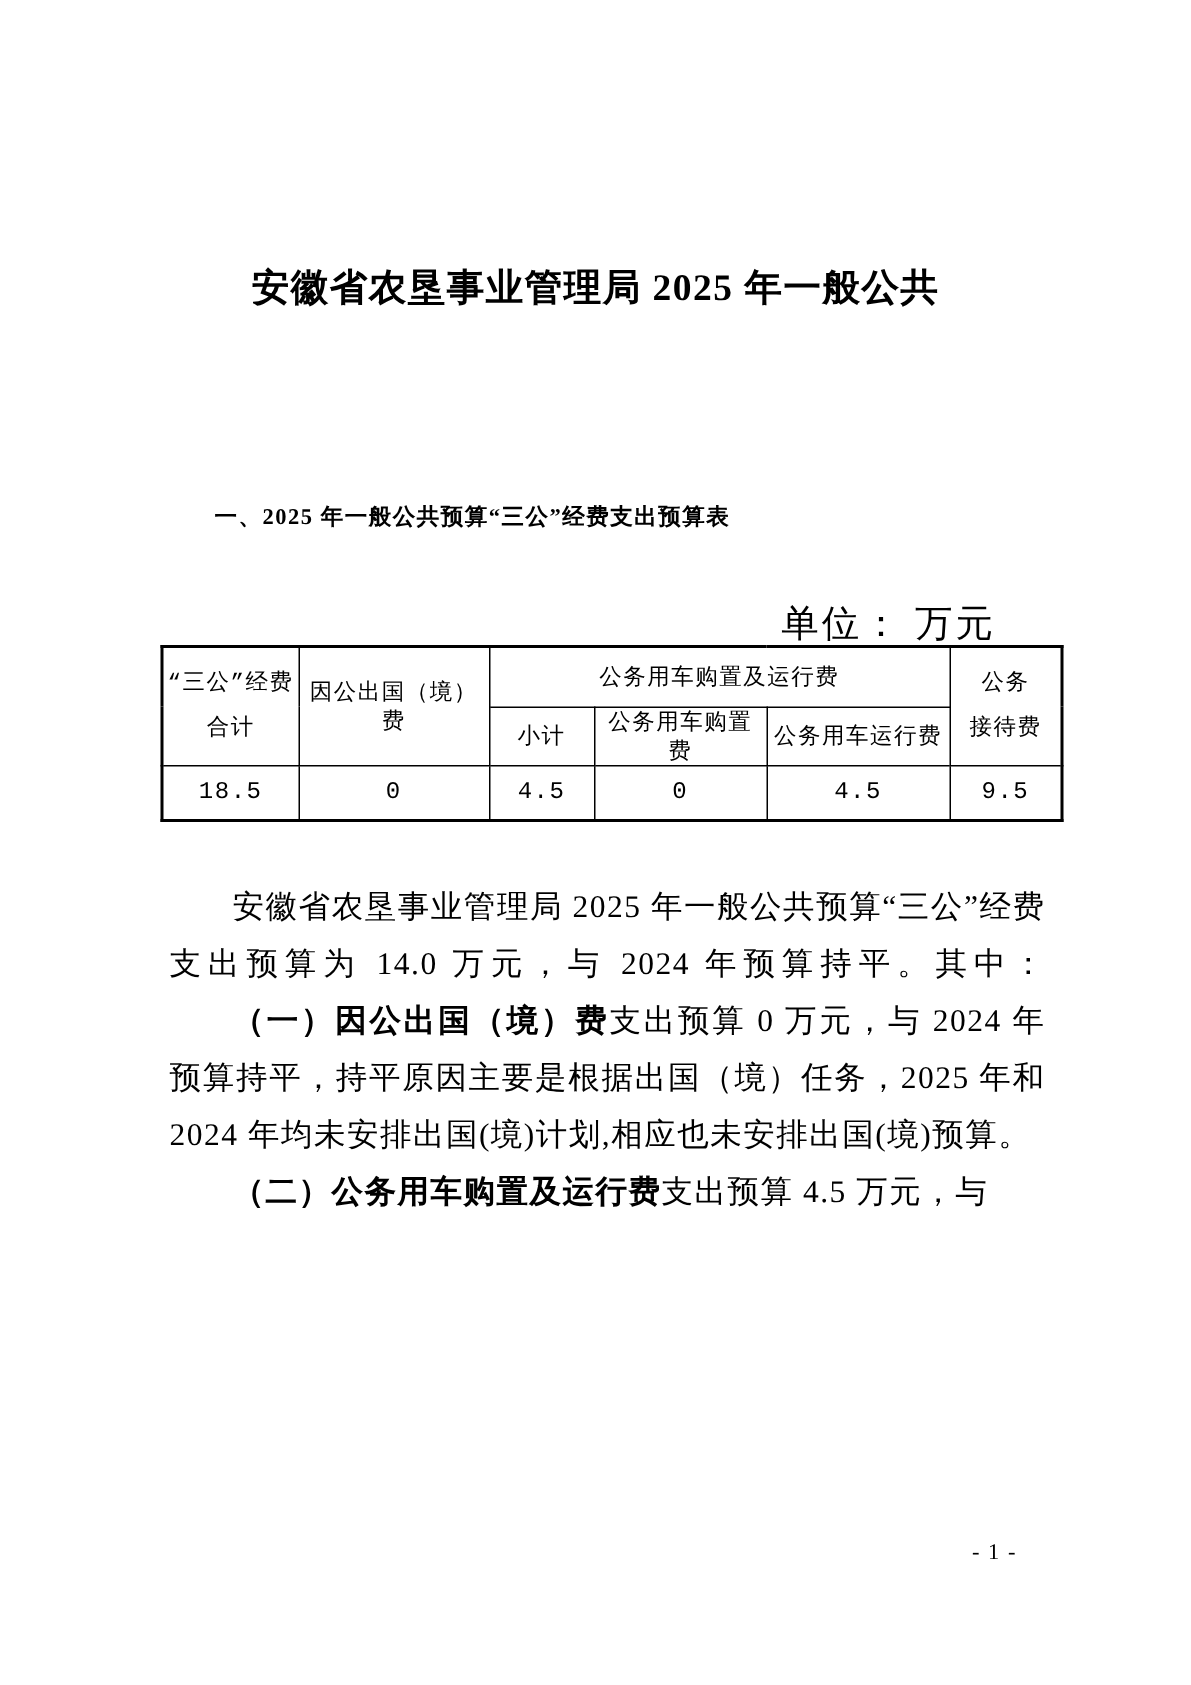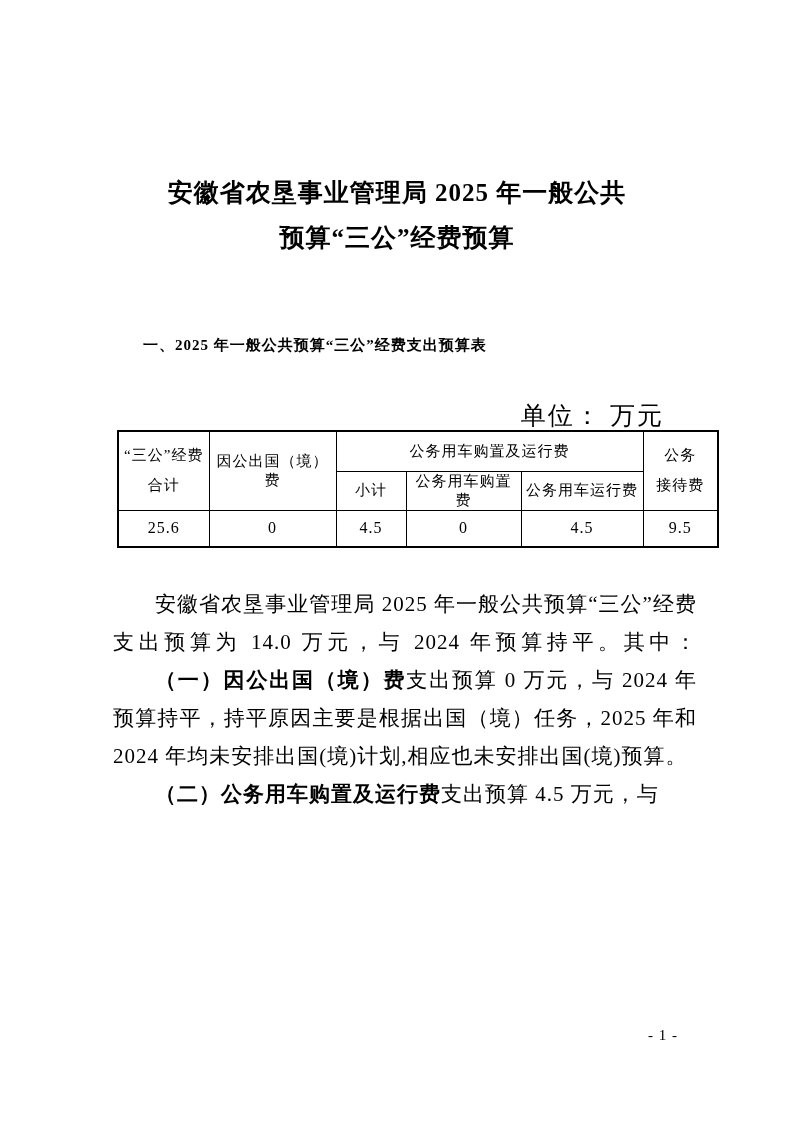--- a/index.html
+++ b/index.html
@@ -53,26 +53,27 @@
     padding-right: 26px;
     text-align: right;
     font-size: 25px;
     letter-spacing: 2px;
   }
 
   
   .budget-table {
     position: absolute;
     top: 430px;
-    left: 117px;
+    left: 107px;
     width: 600px;
     border-collapse: collapse;
     border: 2px solid #000;
     table-layout: fixed;
     font-size: 15px;
+    font-family: Liberation Mono, monospace;
   }
   .budget-table td {
     border: 1px solid #000;
     text-align: center;
     vertical-align: middle;
     padding: 0 2px;
     letter-spacing: 1px;
   }
   .budget-table tr.row-group { height: 40px; }
   .budget-table tr.row-sub   { height: 37px; }
@@ -118,21 +119,20 @@
     letter-spacing: 1px;
   }
 </style>
 </head>
 <body>
 
 <div class="page">
 
   <header class="doc-title">
     <div>安徽省农垦事业管理局 2025 年一般公共</div>
-    <div>预算“三公”经费预算</div>
   </header>
 
   <div class="s1-heading">一、2025 年一般公共预算“三公”经费支出预算表</div>
 
   <div class="unit-label">单位： 万元</div>
 
   <table class="budget-table">
     <colgroup>
       <col style="width:91px">
       <col style="width:127px">
@@ -157,21 +157,21 @@
             <div>接待费</div>
           </div>
         </td>
       </tr>
       <tr class="row-sub">
         <td>小计</td>
         <td>公务用车购置费</td>
         <td>公务用车运行费</td>
       </tr>
       <tr class="row-data">
-        <td>25.6</td>
+        <td>18.5</td>
         <td>0</td>
         <td>4.5</td>
         <td>0</td>
         <td>4.5</td>
         <td>9.5</td>
       </tr>
     </tbody>
   </table>
 
   <div class="body-text">

